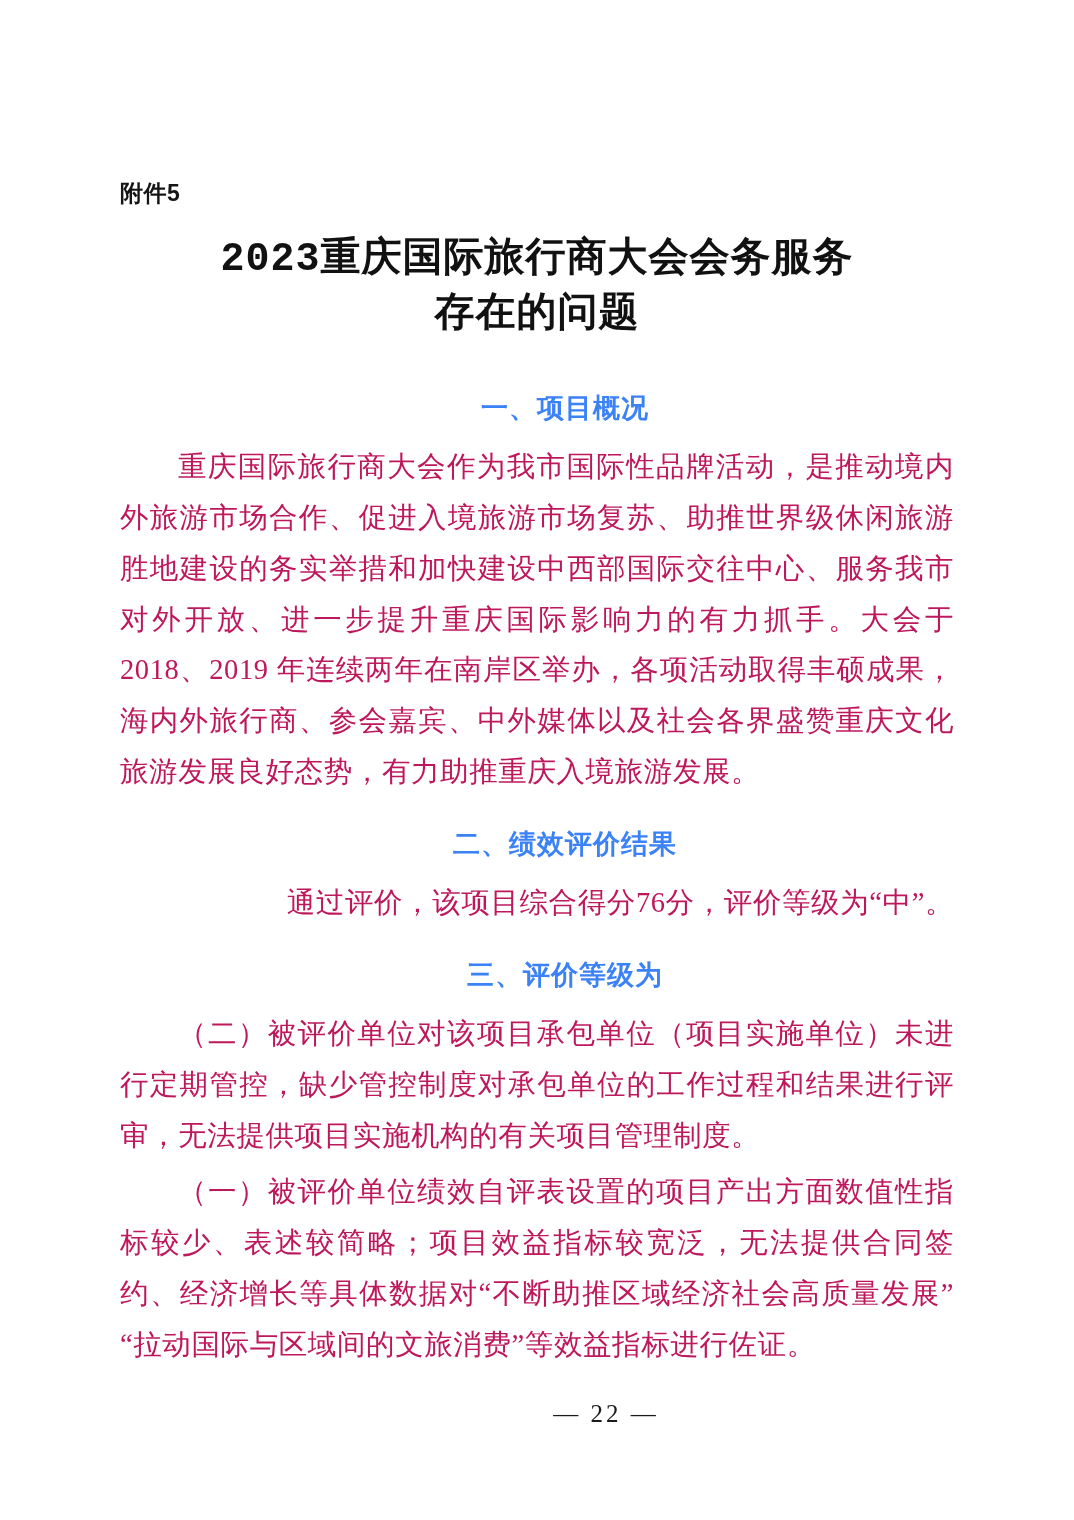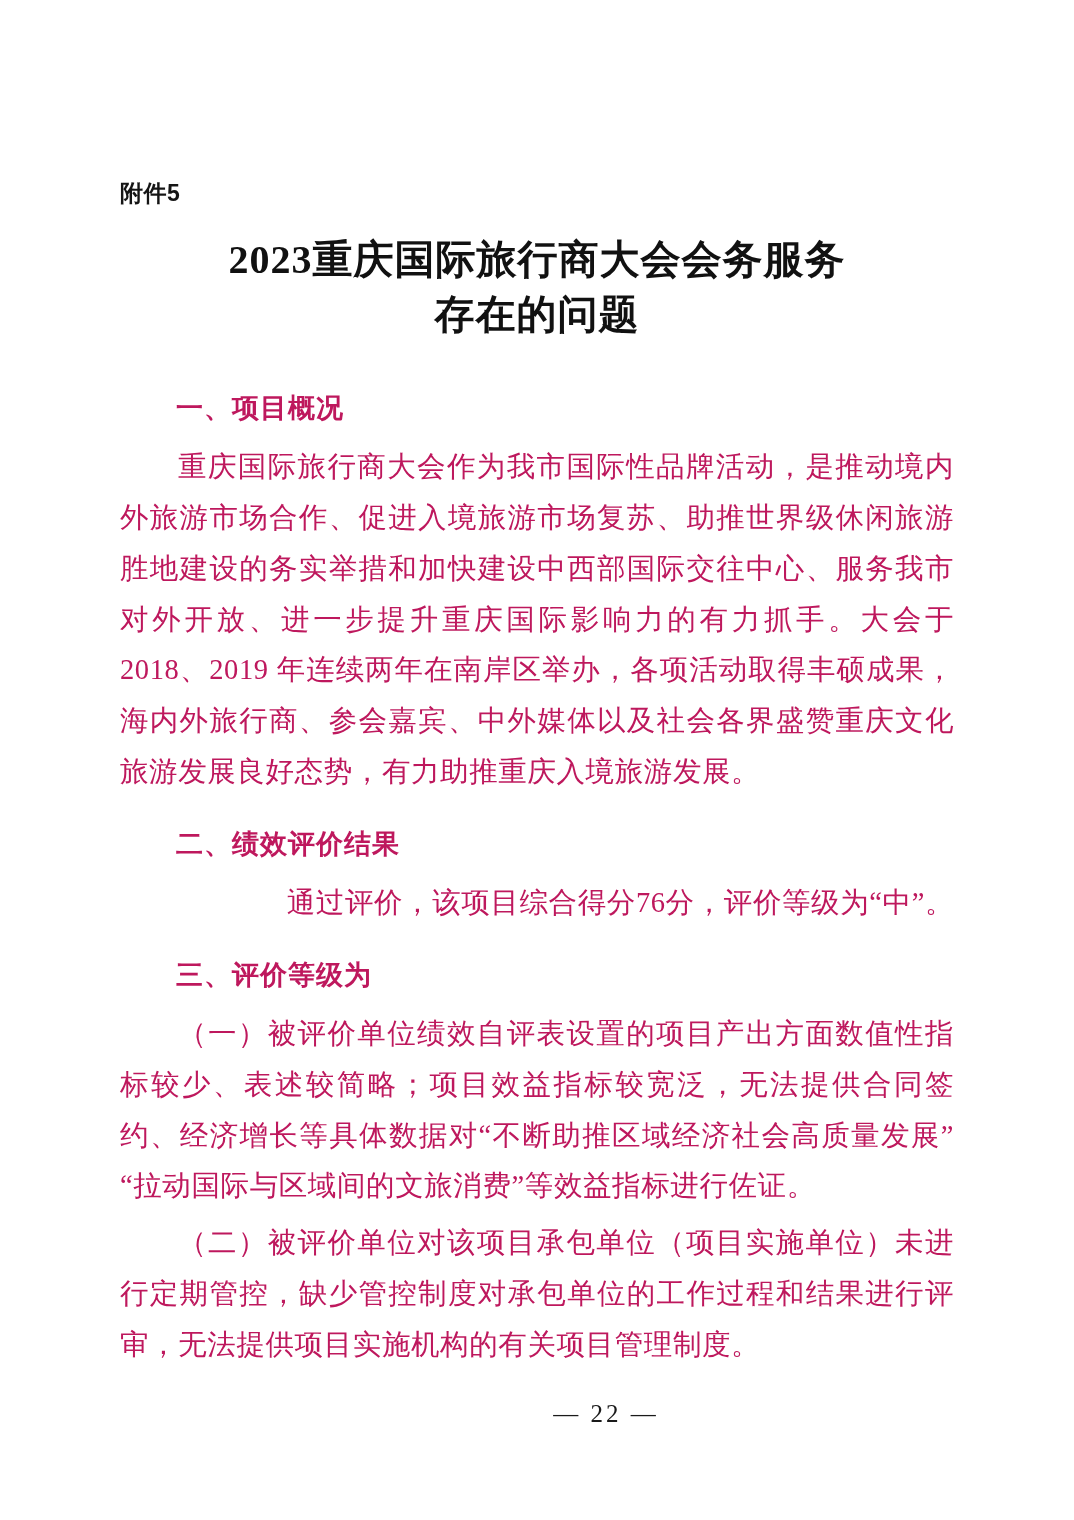--- a/index.html
+++ b/index.html
@@ -28,40 +28,41 @@
     font-family: "Liberation Sans", "DejaVu Sans", sans-serif;
     font-size: 23px;
     font-weight: 600;
     letter-spacing: 0.5px;
     color: #151515;
     margin: 0 0 24px 0;
     line-height: 1.2;
   }
   .doc-title {
     text-align: center;
-    font-family: Liberation Serif, serif;
+    font-family: Liberation Mono, monospace;
     font-weight: 700;
     font-size: 40px;
     line-height: 1.38;
     letter-spacing: 1px;
     color: #111111;
     margin: 10px 0 46px 0;
   }
   .doc-title .line {
     display: block;
   }
   .section-heading {
     font-family: "Liberation Sans", "DejaVu Sans", sans-serif;
     font-weight: 700;
     font-size: 27px;
     letter-spacing: 1px;
-    color: #be185d;
+    color: #3b82f6;
     margin: 26px 0 14px 0;
     text-indent: 56px;
     line-height: 1.5;
+    text-align: center;
   }
   .para {
     font-size: 28.5px;
     line-height: 1.78;
     letter-spacing: 0.6px;
     text-align: justify;
     text-justify: inter-ideograph;
     text-indent: 58px;
     margin: 0 0 6px 0;
     color: #be185d;
@@ -94,17 +95,17 @@
     <span class="line">存在的问题</span>
   </h1>
 
   <h2 class="section-heading">一、项目概况</h2>
   <p class="para">重庆国际旅行商大会作为我市国际性品牌活动，是推动境内外旅游市场合作、促进入境旅游市场复苏、助推世界级休闲旅游胜地建设的务实举措和加快建设中西部国际交往中心、服务我市对外开放、进一步提升重庆国际影响力的有力抓手。大会于2018、2019 年连续两年在南岸区举办，各项活动取得丰硕成果，海内外旅行商、参会嘉宾、中外媒体以及社会各界盛赞重庆文化旅游发展良好态势，有力助推重庆入境旅游发展。</p>
 
   <h2 class="section-heading">二、绩效评价结果</h2>
   <p class="para short">通过评价，该项目综合得分76分，评价等级为“中”。</p>
 
   <h2 class="section-heading">三、评价等级为</h2>
+  <p class="para">（二）被评价单位对该项目承包单位（项目实施单位）未进行定期管控，缺少管控制度对承包单位的工作过程和结果进行评审，无法提供项目实施机构的有关项目管理制度。</p>
   <p class="para">（一）被评价单位绩效自评表设置的项目产出方面数值性指标较少、表述较简略；项目效益指标较宽泛，无法提供合同签约、经济增长等具体数据对“不断助推区域经济社会高质量发展”“拉动国际与区域间的文旅消费”等效益指标进行佐证。</p>
-  <p class="para">（二）被评价单位对该项目承包单位（项目实施单位）未进行定期管控，缺少管控制度对承包单位的工作过程和结果进行评审，无法提供项目实施机构的有关项目管理制度。</p>
 
   <div class="page-number">— 22 —</div>
 </div>
 
 </body></html>

